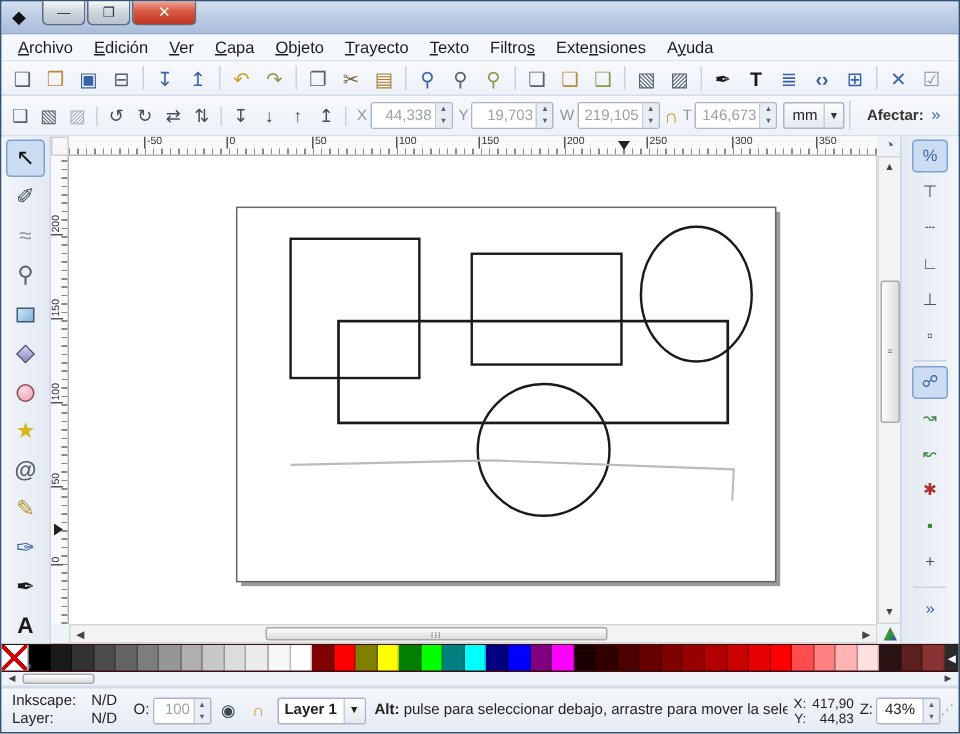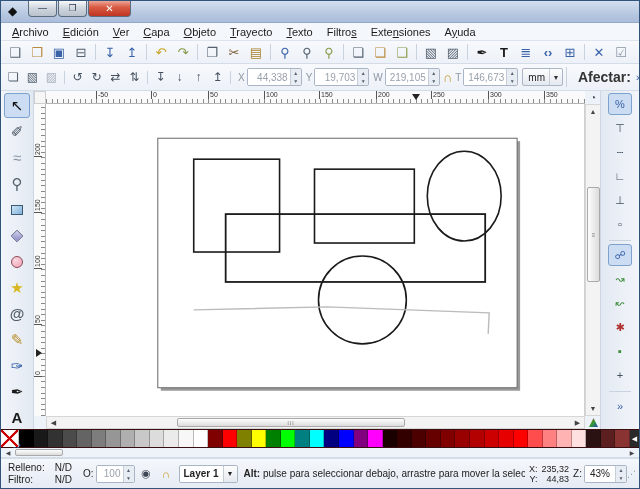--- a/index.html
+++ b/index.html
@@ -43,21 +43,21 @@
   .spinbox input{border:none;outline:none;width:42px;font-size:10px;color:#9aa2ac;
     text-align:right;padding:0 2px;background:#fff;}
   .spin-arrows{width:11px;display:flex;flex-direction:column;border-left:1px solid #c4cdd8;}
   .spin-arrows span{flex:1;font-size:5px;line-height:8px;text-align:center;color:#55606e;background:#e8edf4;}
   .lock-toggle{font-size:13px;color:#c79a2e;font-weight:bold;margin:0 3px;}
   .unit-select{display:flex;align-items:center;border:1px solid #aab6c5;border-radius:2px;
     background:linear-gradient(#fdfdfd,#e4e9f0);height:18px;margin-left:4px;padding-left:5px;}
   .unit-select .uval{font-size:10px;color:#222;margin-right:4px;}
   .unit-select .caret{width:13px;align-self:stretch;border-left:1px solid #c4cdd8;
     display:flex;align-items:center;justify-content:center;font-size:7px;color:#333;}
-  .affect-label{font-size:14px;font-weight:bold;color:#333;margin-left:8px;}
+  .affect-label{font-size:10px;font-weight:bold;color:#333;margin-left:8px;}
   .chev{color:#3a62a8;font-size:11px;margin-left:5px;}
   
   .workspace{height:338px;position:relative;background:#eef2f9;}
   .toolbox{position:absolute;left:0;top:0;width:33px;height:100%;background:linear-gradient(90deg,#f2f5fa,#e3e9f2);
     border-right:1px solid #cdd6e2;display:flex;flex-direction:column;align-items:center;padding-top:2px;}
   .toolbox .tbtn{width:26px;height:25px;font-size:15px;margin-bottom:1px;}
   .snapbar{position:absolute;right:0;top:0;width:39px;height:100%;background:linear-gradient(90deg,#e3e9f2,#f2f5fa);
     border-left:1px solid #cdd6e2;display:flex;flex-direction:column;align-items:center;padding-top:2px;}
   .snapbar .tbtn{width:24px;height:22px;font-size:11px;margin-bottom:2px;}
   .shape{display:block;}
@@ -538,23 +538,23 @@
       <div class="palette-arrow">◀</div>
     </div>
   <div class="palette-scroll">
     <span class="scroll-arrow" style="left:2px;">◀</span>
     <div class="pthumb"></div>
     <span class="scroll-arrow" style="right:2px;">▶</span>
   </div>
 
   <div class="statusbar">
     <div class="fs-block">
-      <span class="lab">Relleno:</span>
+      <span class="lab">Inkscape:</span>
       <span class="val">N/D</span>
-      <span class="lab">Filtro:</span>
+      <span class="lab">Layer:</span>
       <span class="val">N/D</span>
     </div>
     <div class="opacity-block">
       <span class="flabel">O:</span>
       <span class="spinbox">
           <input value="100" style="">
         <span class="spin-arrows">
             <span>▲</span>
             <span>▼</span>
           </span>
@@ -566,21 +566,21 @@
     <span class="mini-btn" style="color:#c79a2e;font-weight:bold;">
       <span>∩</span>
       </span>
     <span class="layer-select">
       <span class="lval">Layer 1</span>
       <span class="caret">▼</span>
     </span>
     <span class="status-msg"><b>Alt:</b><span> pulse para seleccionar debajo, arrastre para mover la selecci</span></span>
     <div class="xy-block">
       <span>X:</span>
-      <span>235,32</span>
+      <span>417,90</span>
       <span>Y:</span>
       <span>44,83</span>
     </div>
     <div class="zoom-block">
       <span class="flabel">Z:</span>
       <span class="spinbox">
           <input value="43%" style="">
         <span class="spin-arrows">
             <span>▲</span>
             <span>▼</span>

